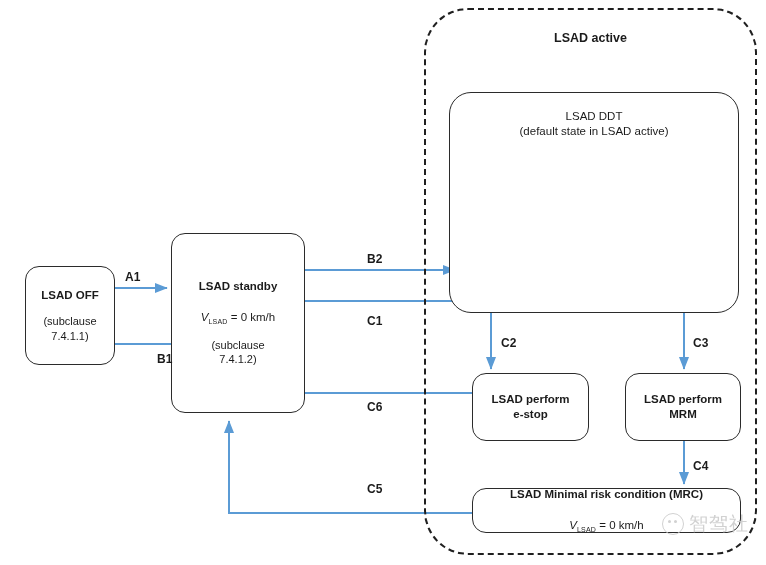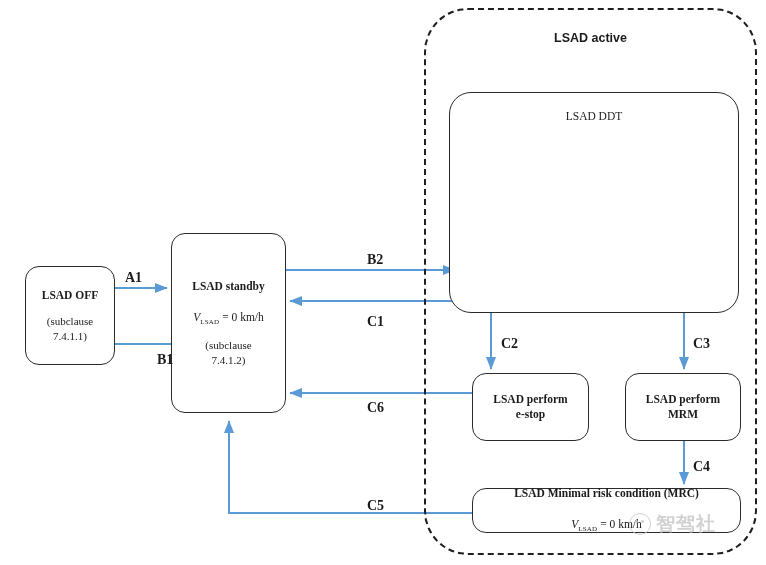--- a/index.html
+++ b/index.html
@@ -28,21 +28,20 @@
   .node-box {
     position: absolute;
     box-sizing: border-box;
     border: 1.6px solid #2b2b2b;
     border-radius: 14px;
     background: #ffffff;
     display: flex;
     flex-direction: column;
     align-items: center;
     z-index: 3;
-    font-family: Liberation Serif, serif;
   }
   .node-box.center-v { justify-content: center; }
   .node-box.top-v { justify-content: flex-start; }
   .txt {
     text-align: center;
     line-height: 1.32;
     color: #1b1b1b;
     white-space: pre-line;
   }
   .bold { font-weight: bold; }
@@ -61,26 +60,25 @@
     z-index: 1;
   }
   .container-title {
     position: absolute;
     text-align: center;
     z-index: 2;
     color: #1b1b1b;
   }
   .edge-label {
     position: absolute;
-    font-size: 14px;
+    font-size: 12px;
     font-weight: bold;
     color: #1b1b1b;
     z-index: 5;
     white-space: nowrap;
-    font-family: Liberation Serif, serif;
   }
   .watermark {
     position: absolute;
     z-index: 6;
     color: #c9c9c9;
     font-family: "DejaVu Sans", sans-serif;
     display: flex;
     align-items: center;
     gap: 5px;
     opacity: 0.85;
@@ -164,31 +162,32 @@
       <line x1="460" y1="393" x2="278" y2="393" stroke="#5b9bd5" stroke-width="2" marker-end="url(#arrowhead)"></line>
     </g>
   </svg>
 
   <div class="node-box center-v" style="left:13px; top:266px; width:90px; height:99px;">
     <div class="txt bold" style="font-size:11.5px;">LSAD OFF</div>
     <div class="txt" style="font-size:11px; margin-top:11px;">(subclause
 7.4.1.1)</div>
   </div>
 
-  <div class="node-box center-v" style="left:159px; top:233px; width:115px; height:180px;">
+  <div class="node-box center-v" style="left:159px; top:233px; width:134px; height:180px;">
     <div class="txt bold" style="font-size:11.5px;">LSAD standby</div>
     <div class="txt" style="font-size:11.5px; margin-top:1px;">
       <span class="v-italic">V</span><span class="sub">LSAD</span><span> = 0 km/h</span>
     </div>
     <div class="txt" style="font-size:11px; margin-top:11px;">(subclause
 7.4.1.2)</div>
   </div>
 
   <div class="node-box top-v" style="left:437px; top:92px; width:290px; height:221px; border-radius:22px; padding-top:16px;">
     <div class="txt" style="font-size:11.5px;">LSAD DDT</div>
+    <div class="txt" style="font-size:11.5px;">(default state in LSAD active)</div>
   </div>
 
   <div class="node-box center-v" style="left:460px; top:373px; width:117px; height:68px;">
     <div class="txt bold" style="font-size:11.5px;">LSAD perform
 e-stop</div>
   </div>
 
   <div class="node-box center-v" style="left:613px; top:373px; width:116px; height:68px;">
     <div class="txt bold" style="font-size:11.5px;">LSAD perform
 MRM</div>
@@ -208,22 +207,22 @@
   <div class="edge-label" style="left:355px; top:252px;">B2</div>
 
   <div class="edge-label" style="left:355px; top:314px;">C1</div>
 
   <div class="edge-label" style="left:489px; top:336px;text-align:center;">C2</div>
 
   <div class="edge-label" style="left:681px; top:336px;">C3</div>
 
   <div class="edge-label" style="left:681px; top:459px;">C4</div>
 
-  <div class="edge-label" style="left:355px; top:498px;">C5</div>
+  <div class="edge-label" style="left:355px; top:482px;">C5</div>
 
   <div class="edge-label" style="left:355px; top:400px;text-align:center;">C6</div>
 
-  <div class="watermark" style="left:617px; top:511px;font-weight:bold;">
+  <div class="watermark" style="left:650px; top:511px;">
     <div class="wm-circle"></div>
     <div class="wm-text">智驾社</div>
   </div>
 
 </div>
 
 </body></html>

